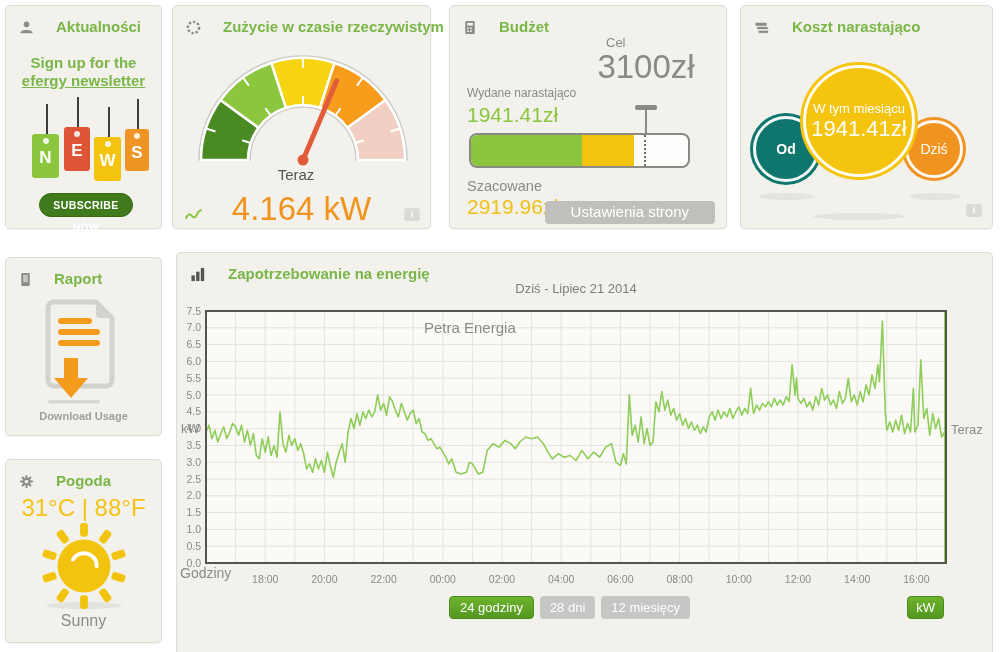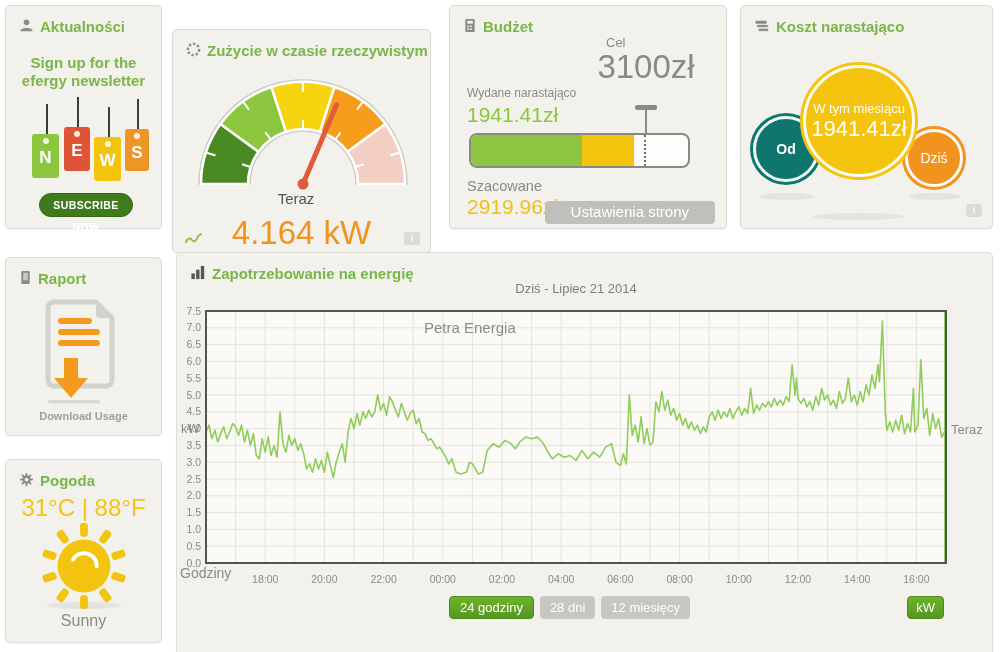--- a/index.html
+++ b/index.html
@@ -1,40 +1,40 @@
 <!DOCTYPE html>
 <html><head>
 <meta charset="utf-8">
 <style>
   * { margin:0; padding:0; box-sizing:border-box; }
   html,body { background:#fff; }
   body { font-family:"Liberation Sans", sans-serif; }
   #app { position:relative; width:1000px; height:652px; background:#fff; overflow:hidden; }
 
   .panel { position:absolute; background:#f2f1ec; border:1px solid #dedcd6; border-radius:5px; box-shadow:0 1px 2px rgba(0,0,0,.05); }
-  .panel-header { position:absolute; left:13px; top:12px; display:flex; align-items:flex-start; gap:6px; white-space:nowrap; }
+  .panel-header { position:absolute; left:13px; top:12px; display:flex; align-items:flex-end; gap:22px; white-space:nowrap; }
   .panel-title { font-size:15px; font-weight:bold; color:#7ab648; }
   .hicon { flex:0 0 auto; display:inline-flex; }
 
   
   #panel-news { left:5px; top:5px; width:157px; height:224px; }
   .news-line { position:absolute; width:100%; text-align:center; color:#7ab648; font-weight:bold; font-size:15px; }
-  #news-line1 { top:48px; } #news-line2 { top:66px; }
+  #news-line1 { top:48px; } #news-line2 { top:66px;text-decoration:underline; }
   .tag { position:absolute; border-radius:3px; color:#fff; font-weight:bold; font-size:17px; text-align:center; }
   .tag::before { content:""; position:absolute; left:50%; top:-30px; width:2px; height:30px; background:#3c3c38; }
   .tag::after { content:""; position:absolute; left:50%; top:4px; margin-left:-3px; width:6px; height:6px; background:#fff; border-radius:50%; opacity:.85; }
   .tag .tl { position:relative; top:14px; }
   #tag-n { left:26px; top:128px; width:27px; height:44px; background:#8cc63e; }
   #tag-e { left:58px; top:121px; width:26px; height:44px; background:#dd5536; }
   #tag-w { left:88px; top:131px; width:27px; height:44px; background:#f3c40d; }
   #tag-s { left:119px; top:123px; width:24px; height:42px; background:#ef9526; }
   #subscribe-btn { position:absolute; left:33px; top:187px; width:94px; height:24px; background:#3f7b1c; border:1px solid #35680f; border-radius:12px; color:#fff; font-size:10.5px; font-weight:bold; letter-spacing:.4px; text-align:center; line-height:22px; cursor:pointer; }
 
   
-  #panel-gauge { left:172px; top:5px; width:259px; height:224px;margin-top:24px; }
+  #panel-gauge { left:172px; top:5px; width:259px; height:224px; }
   #gauge-svg-wrap { position:absolute; left:8px; top:34px; width:244px; height:148px; }
   #gauge-value { position:absolute; left:0; top:184px; width:100%; text-align:center; font-size:33px; color:#f1941d; }
   #gauge-trend { position:absolute; left:12px; top:200px; }
   .info-chip { position:absolute; width:16px; height:13px; background:#dbdad4; border-radius:3px; color:#fff; font-size:9px; font-weight:bold; text-align:center; line-height:13px; cursor:pointer; }
   #gauge-info { right:10px; top:202px; }
 
   
   #panel-budget { left:449px; top:5px; width:278px; height:224px; }
   #budget-goal-label { position:absolute; left:156px; top:29px; width:80px; text-align:left; font-size:13px; color:#8b8b85; }
   #budget-goal-value { position:absolute; left:116px; top:42px; width:160px; text-align:center; font-size:33px; color:#8b8b85; }
@@ -54,21 +54,21 @@
   
   #panel-cost { left:740px; top:5px; width:253px; height:224px; }
   .circle { position:absolute; border-radius:50%; }
   .circle .ring { position:absolute; inset:3px; border:3px solid rgba(255,255,255,.95); border-radius:50%; }
   .circle .ctext { position:absolute; inset:0; display:flex; flex-direction:column; align-items:center; justify-content:center; color:#fff; }
   #circle-od { left:9px; top:107px; width:72px; height:72px; background:#0f766e;font-weight:bold; }
   #circle-od .ctext { font-size:14px; }
   #circle-month { left:59px; top:56px; width:118px; height:118px; background:#f5c40f; z-index:2; }
   #circle-month .lab { font-size:13px; white-space:nowrap; }
   #circle-month .val { font-size:22px; white-space:nowrap; }
-  #circle-dzis { left:161px; top:120px; width:64px; height:64px; background:#f0931f;text-align:center; }
+  #circle-dzis { left:161px; top:111px; width:64px; height:64px; background:#f0931f;text-align:center; }
   #circle-dzis .ctext { font-size:14px; }
   .cshadow { position:absolute; background:#e4e3dd; border-radius:50%; height:7px; }
   #shadow-od { left:18px; top:187px; width:56px; }
   #shadow-dzis { left:168px; top:187px; width:52px; }
   #shadow-month { left:72px; top:207px; width:92px; }
   #cost-info { right:10px; top:198px; }
 
   
   #panel-report { left:5px; top:257px; width:157px; height:179px; }
   #report-icon-wrap { position:absolute; left:34px; top:38px; }

